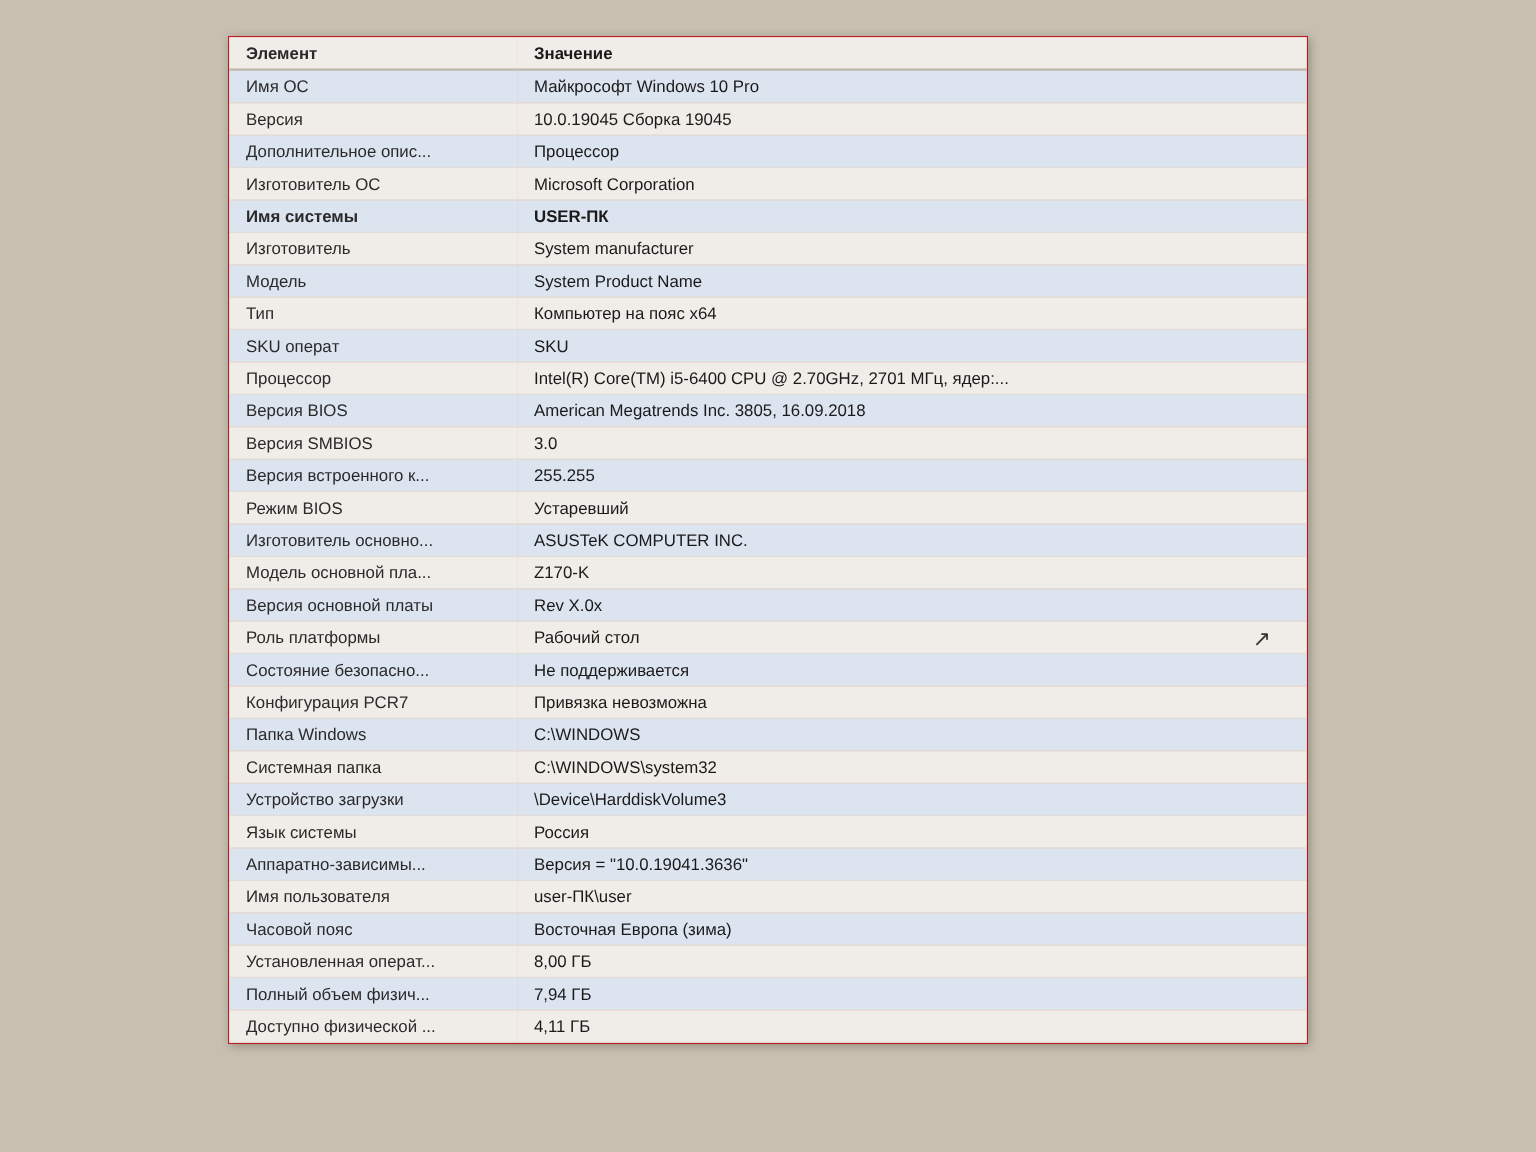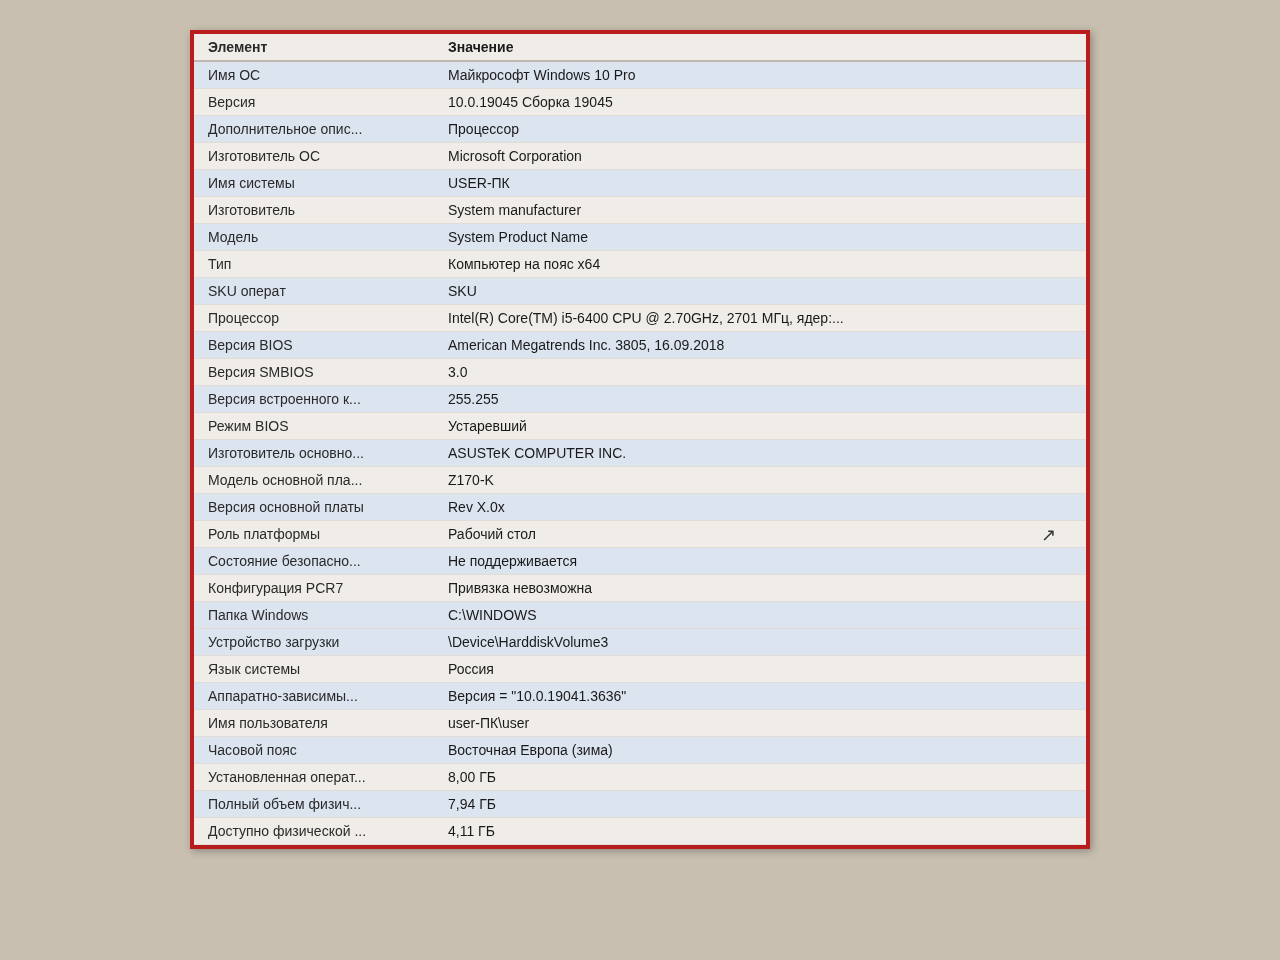--- a/index.html
+++ b/index.html
@@ -17,21 +17,21 @@
       display: flex;
       align-items: flex-start;
       justify-content: center;
       padding: 20px 0;
       overflow: hidden;
     }
 
     .outer-container {
       width: 900px;
       background-color: #fca5a5;
-      border: 4px solid #b91c1c;
+      border: 1px solid #b91c1c;
       box-shadow: 2px 2px 8px rgba(0,0,0,0.3);
       position: relative;
       margin-top: 10px;
     }
 
     .info-table {
       width: 100%;
       border-collapse: collapse;
     }
 
@@ -103,21 +103,21 @@
           <td>10.0.19045 Сборка 19045</td>
         </tr>
         <tr style="background-color: rgb(220, 228, 240);">
           <td>Дополнительное опис...</td>
           <td>Процессор</td>
         </tr>
         <tr style="background-color: rgb(240, 237, 232);">
           <td>Изготовитель ОС</td>
           <td>Microsoft Corporation</td>
         </tr>
-        <tr style="background-color: rgb(220, 228, 240);">
+        <tr style="background-color: rgb(220, 228, 240); font-weight: bold;">
           <td>Имя системы</td>
           <td>USER-ПК</td>
         </tr>
         <tr style="background-color: rgb(240, 237, 232);">
           <td>Изготовитель</td>
           <td>System manufacturer</td>
         </tr>
         <tr style="background-color: rgb(220, 228, 240);">
           <td>Модель</td>
           <td>System Product Name</td>
@@ -170,20 +170,24 @@
           <td>Состояние безопасно...</td>
           <td>Не поддерживается</td>
         </tr>
         <tr style="background-color: rgb(240, 237, 232);">
           <td>Конфигурация PCR7</td>
           <td>Привязка невозможна</td>
         </tr>
         <tr style="background-color: rgb(220, 228, 240);">
           <td>Папка Windows</td>
           <td>C:\WINDOWS</td>
+        </tr>
+        <tr style="background-color: rgb(240, 237, 232);">
+          <td>Системная папка</td>
+          <td>C:\WINDOWS\system32</td>
         </tr>
         <tr style="background-color: rgb(220, 228, 240);">
           <td>Устройство загрузки</td>
           <td>\Device\HarddiskVolume3</td>
         </tr>
         <tr style="background-color: rgb(240, 237, 232);">
           <td>Язык системы</td>
           <td>Россия</td>
         </tr>
         <tr style="background-color: rgb(220, 228, 240);">

